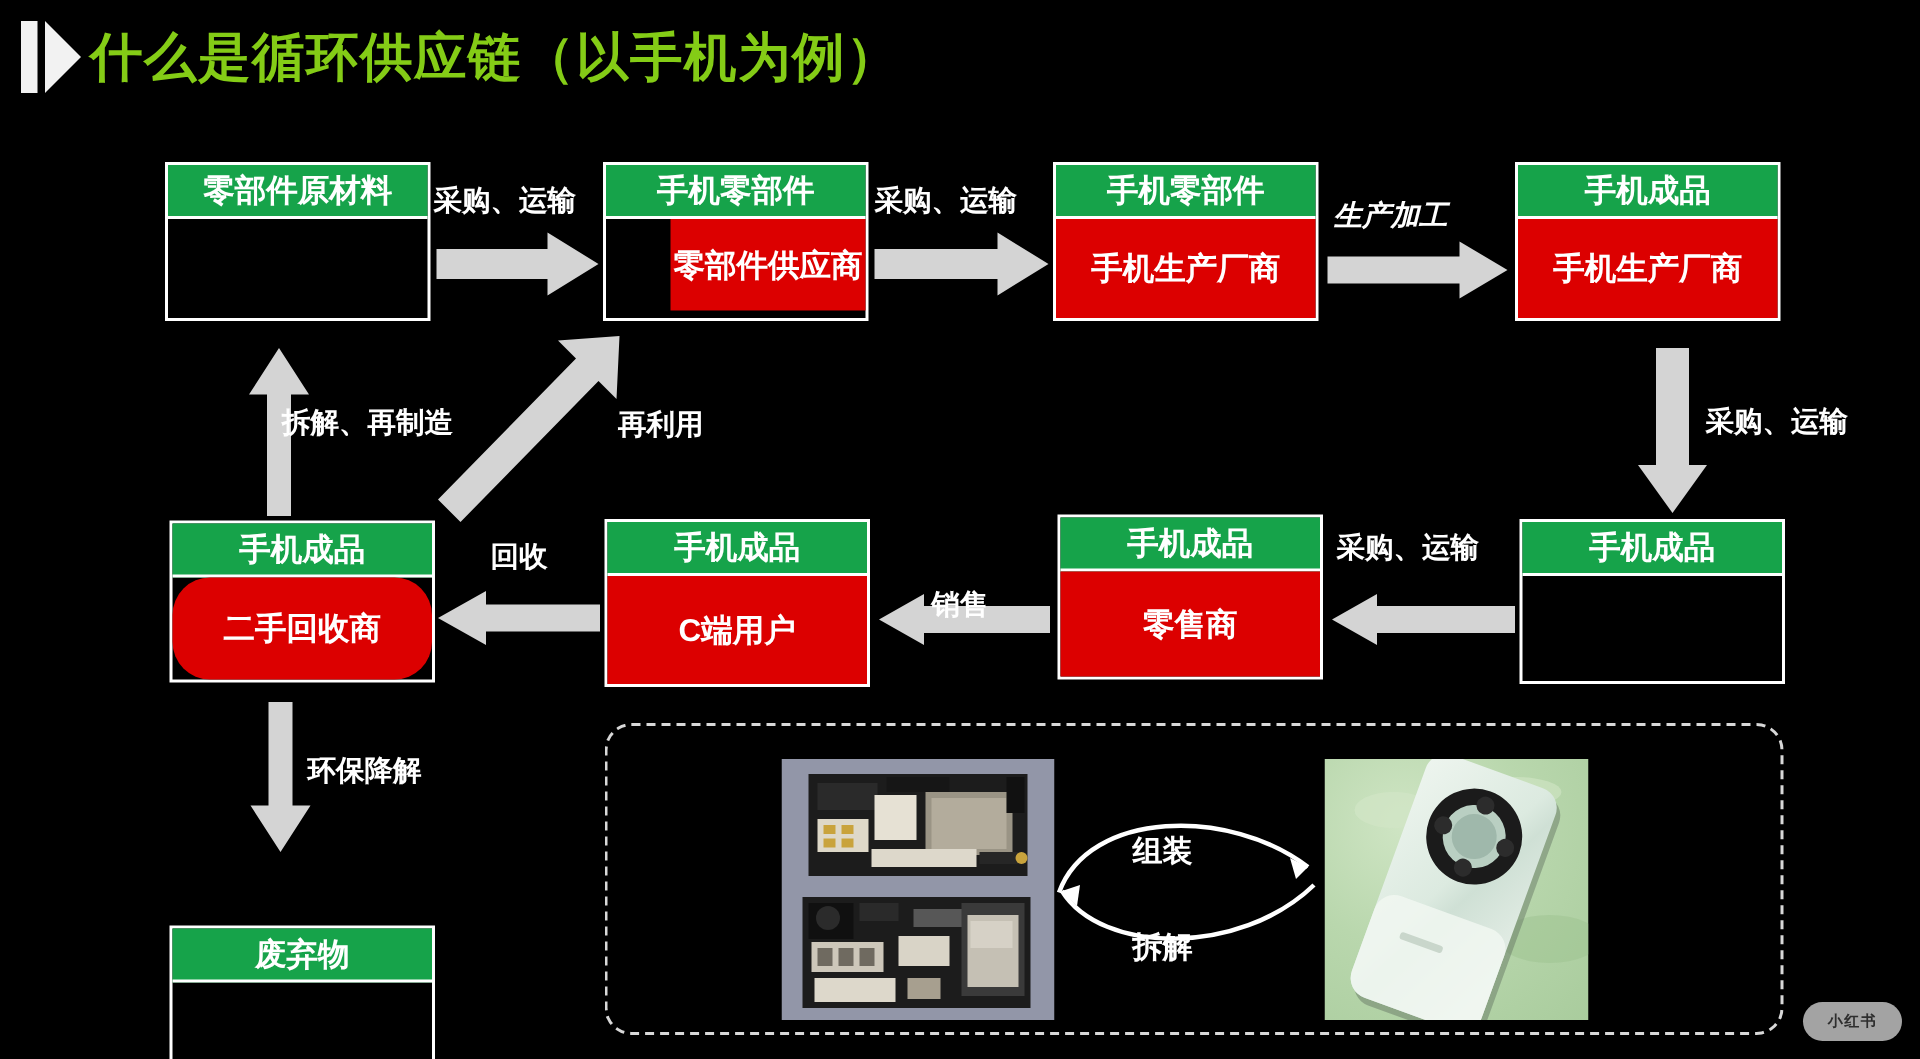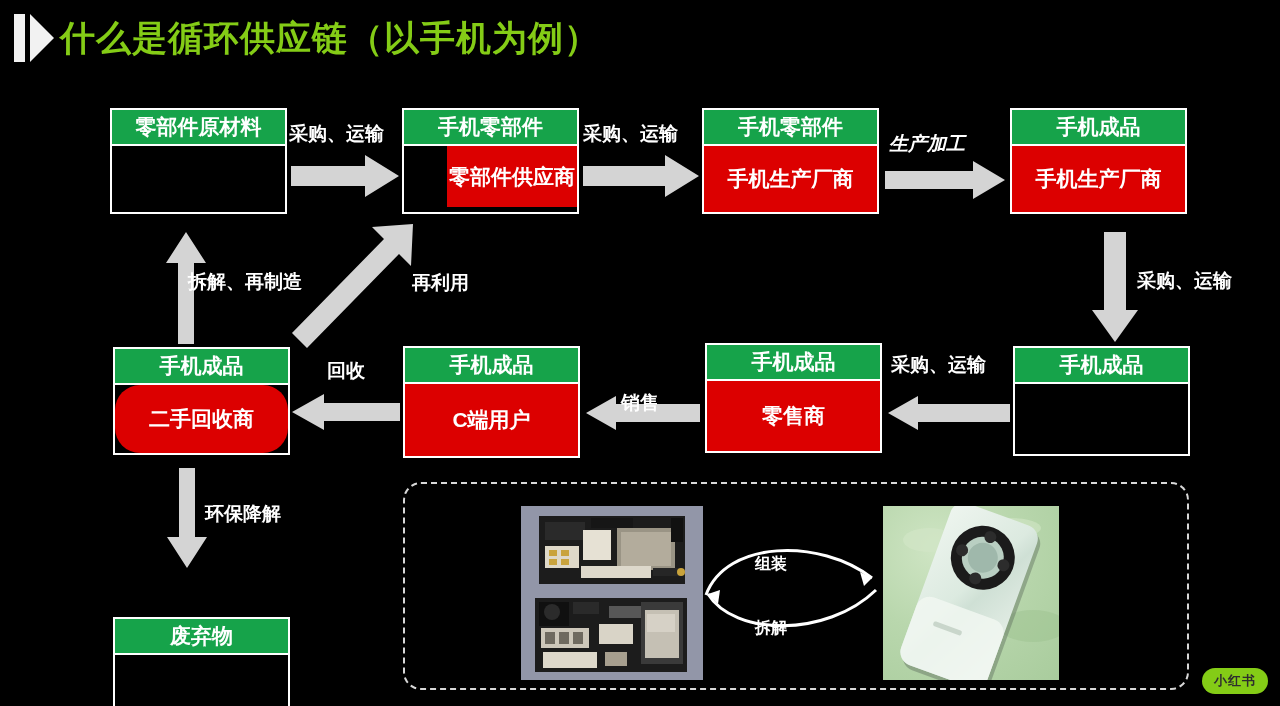--- a/index.html
+++ b/index.html
@@ -33,24 +33,24 @@
 
   
   .dashpanel{position:absolute;border:2px dashed #d8d8d8;border-radius:18px;box-sizing:border-box;}
 
   
   .photo{position:absolute;overflow:hidden;}
   .pcb-bg{position:absolute;inset:0;background:#9296a8;}
   .phone-bg{position:absolute;inset:0;
      background:radial-gradient(circle at 30% 25%, #cfe5c4 0%, #b9d7ad 45%, #a9cc9d 100%);}
 
-  .curve-label{position:absolute;color:#ffffff;font-size:16px;font-weight:bold;white-space:nowrap;}
+  .curve-label{position:absolute;color:#ffffff;font-size:20px;font-weight:bold;white-space:nowrap;}
 
   .watermark{position:absolute;right:12px;bottom:12px;width:66px;height:26px;border-radius:13px;
-    background:#84cc16;color:#2e2e2e;font-size:13px;font-weight:bold;display:flex;align-items:center;
+    background:#a3a3a3;color:#2e2e2e;font-size:10px;font-weight:bold;display:flex;align-items:center;
     justify-content:center;letter-spacing:1px;}
 </style>
 </head>
 <body>
 
 <div class="stage">
 
   <div class="title-row">
     <div class="title-icon">
       <div class="bar"></div>

